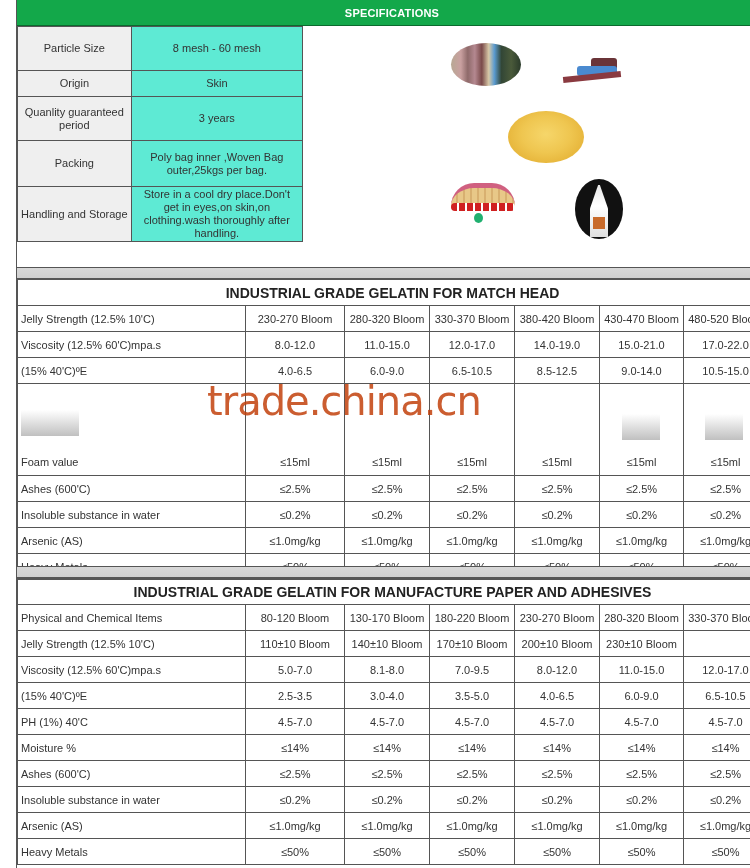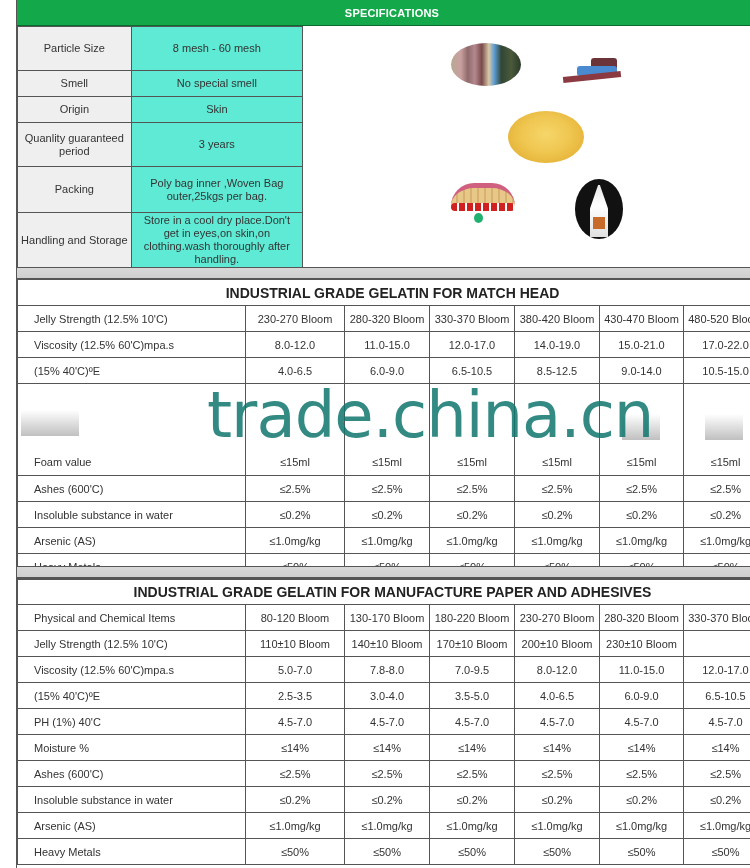--- a/index.html
+++ b/index.html
@@ -50,54 +50,50 @@
       background: linear-gradient(180deg,#e8e8e8 0%,#ffffff 40%,#e0e0e0 100%); clip-path: polygon(45% 0,55% 0,100% 45%,100% 100%,0 100%,0 45%); }
     .prod.glue .label { position:absolute; left:18px; top:38px; width:12px; height:12px; background:#c86a2a; }
 
     .sep { position: absolute; left: 0; width: 750px; height: 12px;
       background: linear-gradient(180deg,#d8d8d8 0%,#cfcfcf 100%);
       border-top: 1px solid #555; border-bottom: 1px solid #555; }
 
     .grade-table { position: absolute; left: 0; width: 750px; border-collapse: collapse; table-layout: fixed; }
     .grade-table td { border: 1px solid #555; font-size: 11px; height: 26px; text-align: center; vertical-align: middle; color: #333; white-space: nowrap; }
     .grade-table td.title { font-weight: bold; font-size: 14px; color: #222; height: 26px; }
-    .grade-table td.rowlbl { text-align: left; padding-left: 16px; }
+    .grade-table td.rowlbl { text-align: left; padding-left: 3px; }
     .grade-table col.c0 { width: 228px; }
     .grade-table col.c1 { width: 99px; }
     .grade-table col.c2 { width: 85px; }
     .grade-table col.c3 { width: 85px; }
     .grade-table col.c4 { width: 85px; }
     .grade-table col.c5 { width: 84px; }
     .grade-table col.c6 { width: 84px; }
 
     .blurred-gap td { border-top: none; border-bottom: none; height: 66px; }
     .watermark {
-      position: absolute; left: 190px; top: 378px; font-size: 64px; color: #0f766e;
+      position: absolute; left: 190px; top: 378px; font-size: 40px; color: #c2410c;
       font-family: "DejaVu Sans", sans-serif; letter-spacing: -1px; opacity: 0.85; pointer-events: none; text-align: center;
     }
     .wm-smudge { position: absolute; height: 26px; background: linear-gradient(180deg, rgba(255,255,255,0) 0%, rgba(140,140,140,0.55) 100%); pointer-events:none; }
   </style>
 </head>
 <body>
 
 <div class="page">
 
   <div class="spec-header">
     <span>SPECIFICATIONS</span>
   </div>
 
   <table class="spec-table">
     <tbody>
         <tr style="height:44px">
       <td class="lbl">Particle Size</td>
       <td class="val">8 mesh - 60 mesh</td>
-    </tr>
-    <tr style="height:26px">
-      <td class="lbl">Smell</td>
-      <td class="val">No special smell</td>
     </tr>
     <tr style="height:26px">
       <td class="lbl">Origin</td>
       <td class="val">Skin</td>
     </tr>
     <tr style="height:44px">
       <td class="lbl">Quanlity guaranteed period</td>
       <td class="val">3 years</td>
     </tr>
     <tr style="height:46px">
@@ -265,21 +261,21 @@
       <td>110±10 Bloom</td>
       <td>140±10 Bloom</td>
       <td>170±10 Bloom</td>
       <td>200±10 Bloom</td>
       <td>230±10 Bloom</td>
       <td></td>
     </tr>
     <tr>
       <td class="rowlbl">Viscosity (12.5% 60'C)mpa.s</td>
       <td>5.0-7.0</td>
-      <td>7.8-8.0</td>
+      <td>8.1-8.0</td>
       <td>7.0-9.5</td>
       <td>8.0-12.0</td>
       <td>11.0-15.0</td>
       <td>12.0-17.0</td>
     </tr>
     <tr>
       <td class="rowlbl">(15% 40'C)ºE</td>
       <td>2.5-3.5</td>
       <td>3.0-4.0</td>
       <td>3.5-5.0</td>

